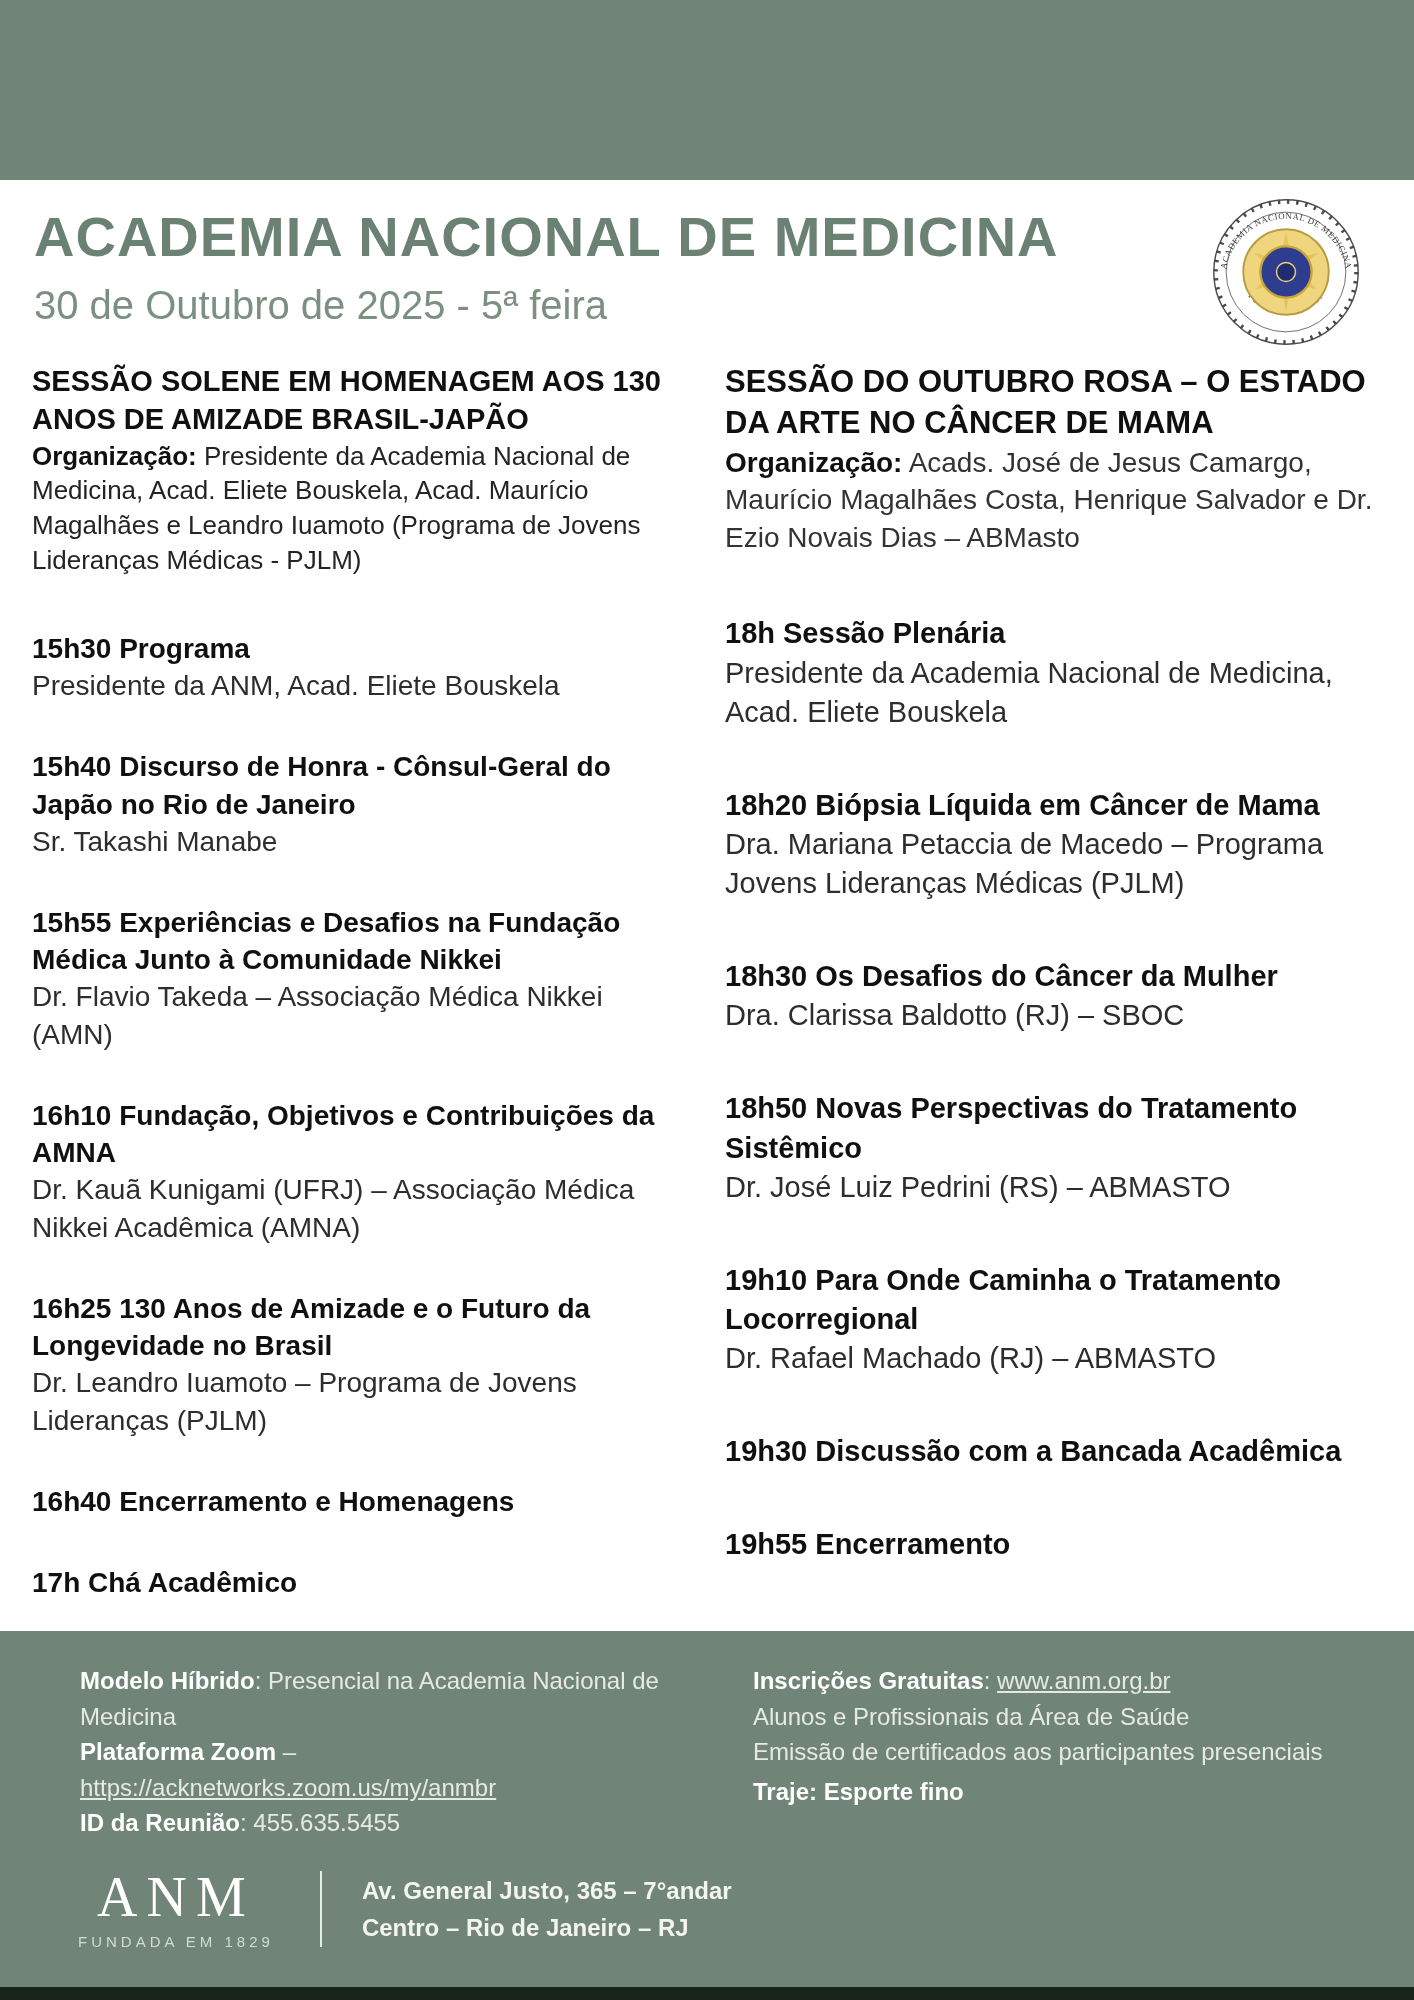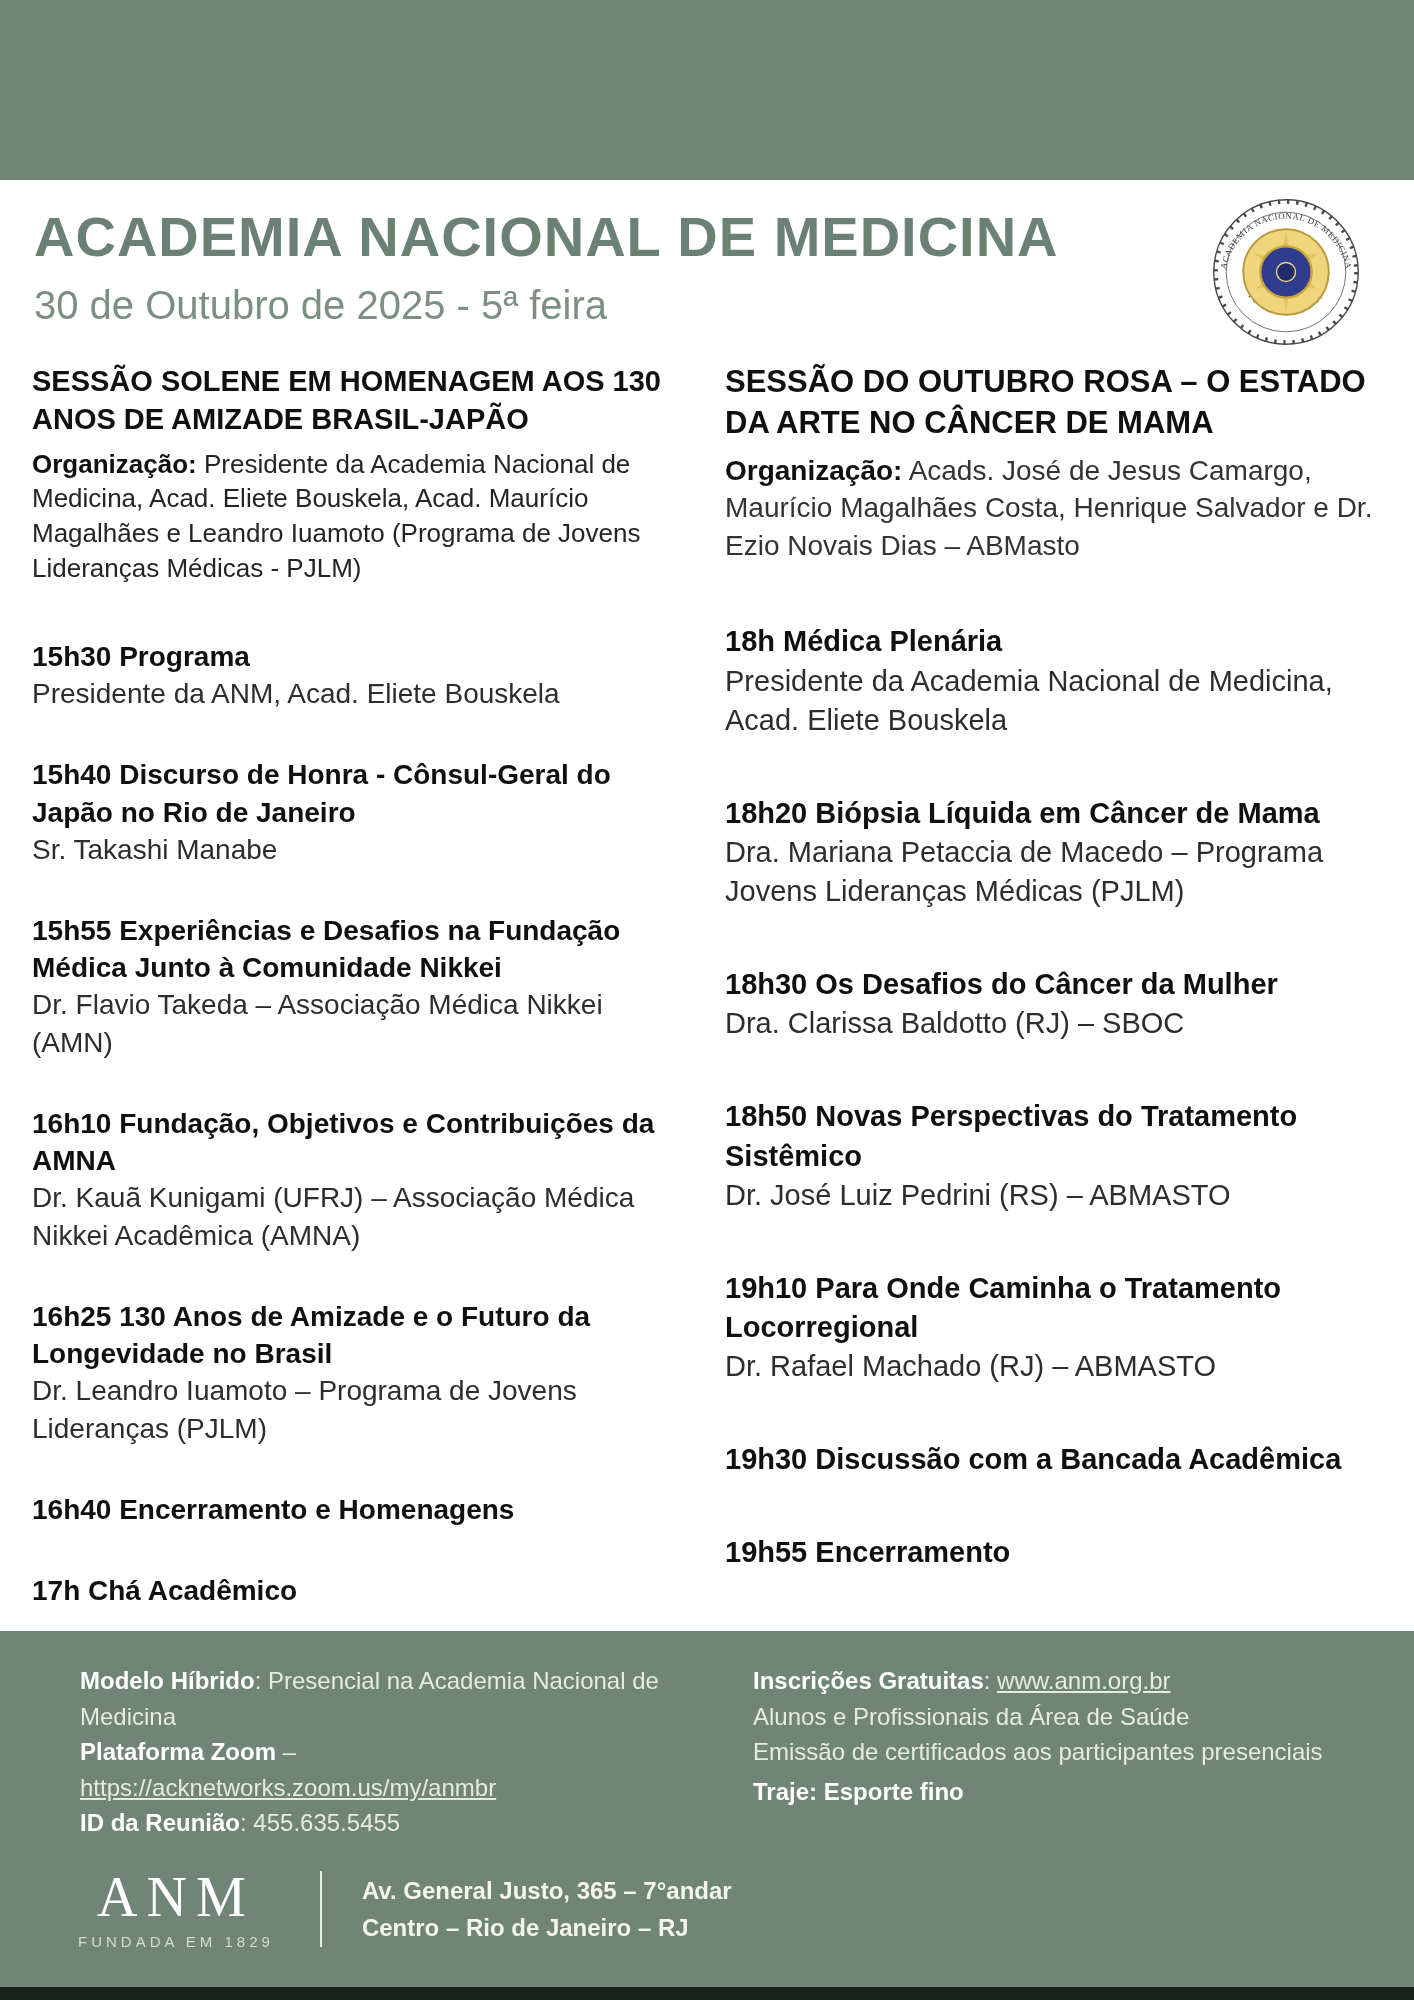--- a/index.html
+++ b/index.html
@@ -21,21 +21,21 @@
   .page-date {
     font-size:40px; font-weight:400; color:#7c9082; margin-top:14px;
   }
   .seal { position:absolute; top:16px; right:52px; width:152px; height:152px; }
 
   .columns {
     display:grid; grid-template-columns:1fr 1fr; column-gap:36px;
     padding:34px 32px 0 32px;
   }
   .session-title { font-weight:700; font-size:29px; line-height:1.32; color:#101010; }
-  .org { font-size:26px; line-height:1.34; color:#242424; margin-top:8px; }
+  .org { font-size:26px; line-height:1.34; color:#242424; }
   .org strong { color:#101010; }
   .schedule { margin-top:52px; }
   .item { margin-bottom:44px; }
   .item-title { font-weight:700; font-size:28px; line-height:1.33; color:#101010; }
   .item-speaker { font-size:28px; line-height:1.33; color:#2d2d2d; }
   .item-speaker:empty { display:none; }
 
   .col-right .session-title { font-size:31px; }
   .col-right .org { font-size:28px; color:#333; }
   .col-right .schedule { margin-top:58px; }
@@ -133,21 +133,21 @@
     </div>
   </div>
 
   <div class="col col-right">
     <div class="session-title">SESSÃO DO OUTUBRO ROSA – O ESTADO DA ARTE NO CÂNCER DE MAMA</div>
     <p class="org">
       <strong>Organização:</strong><span> Acads. José de Jesus Camargo, Maurício Magalhães Costa, Henrique Salvador e Dr. Ezio Novais Dias – ABMasto</span>
     </p>
     <div class="schedule">
       <div class="item">
-        <div class="item-title">18h Médica Plenária</div>
+        <div class="item-title">18h Sessão Plenária</div>
         <div class="item-speaker">Presidente da Academia Nacional de Medicina, Acad. Eliete Bouskela</div>
       </div>
       <div class="item">
         <div class="item-title">18h20 Biópsia Líquida em Câncer de Mama</div>
         <div class="item-speaker">Dra. Mariana Petaccia de Macedo – Programa Jovens Lideranças Médicas (PJLM)</div>
       </div>
       <div class="item">
         <div class="item-title">18h30 Os Desafios do Câncer da Mulher</div>
         <div class="item-speaker">Dra. Clarissa Baldotto (RJ) – SBOC</div>
       </div>

